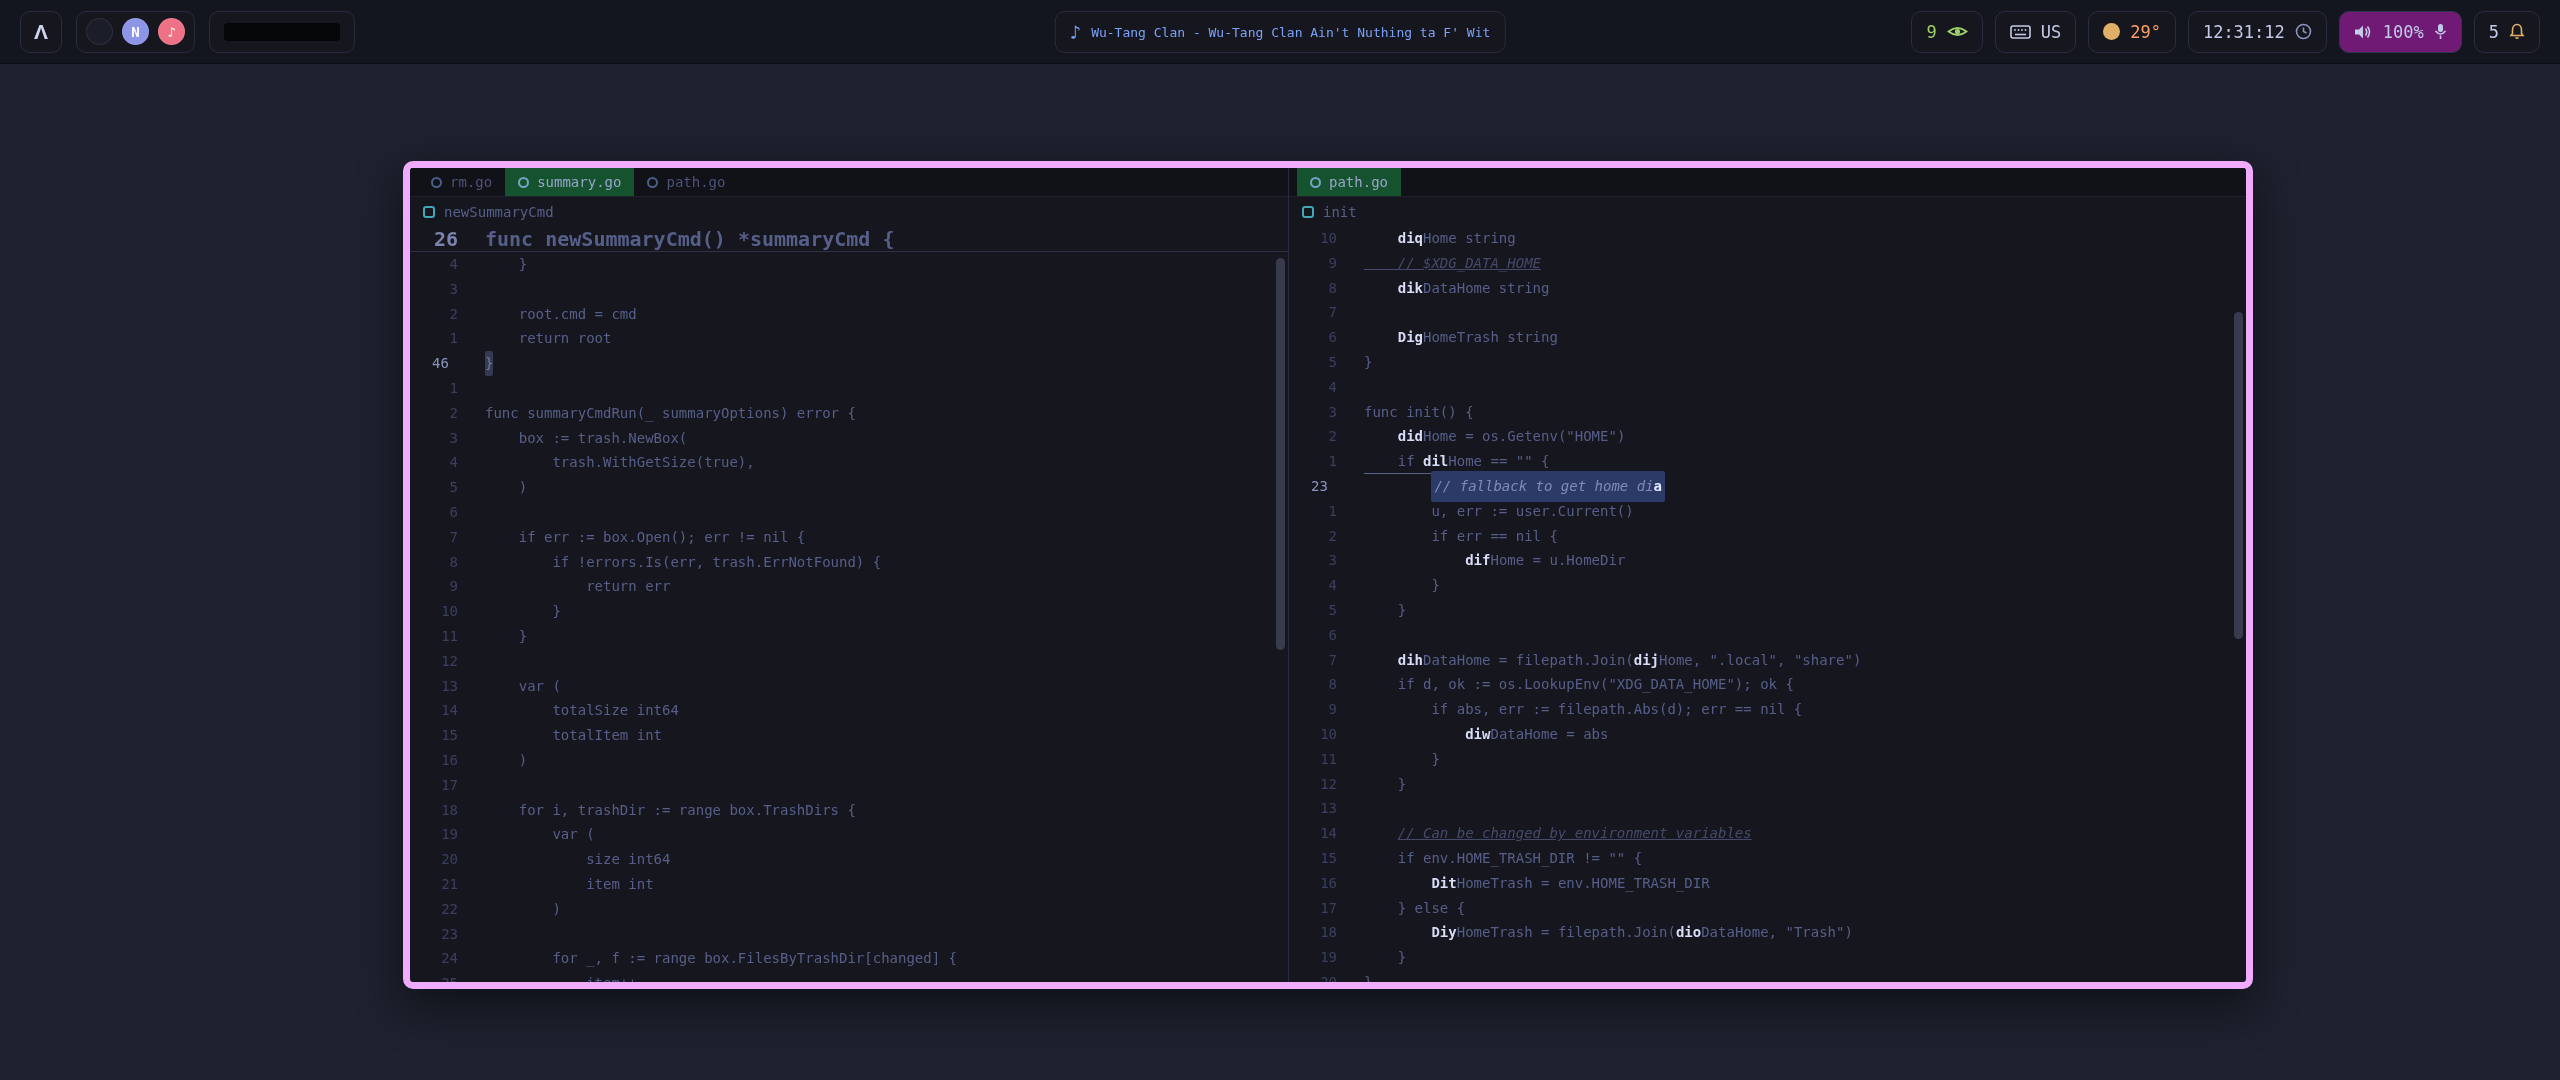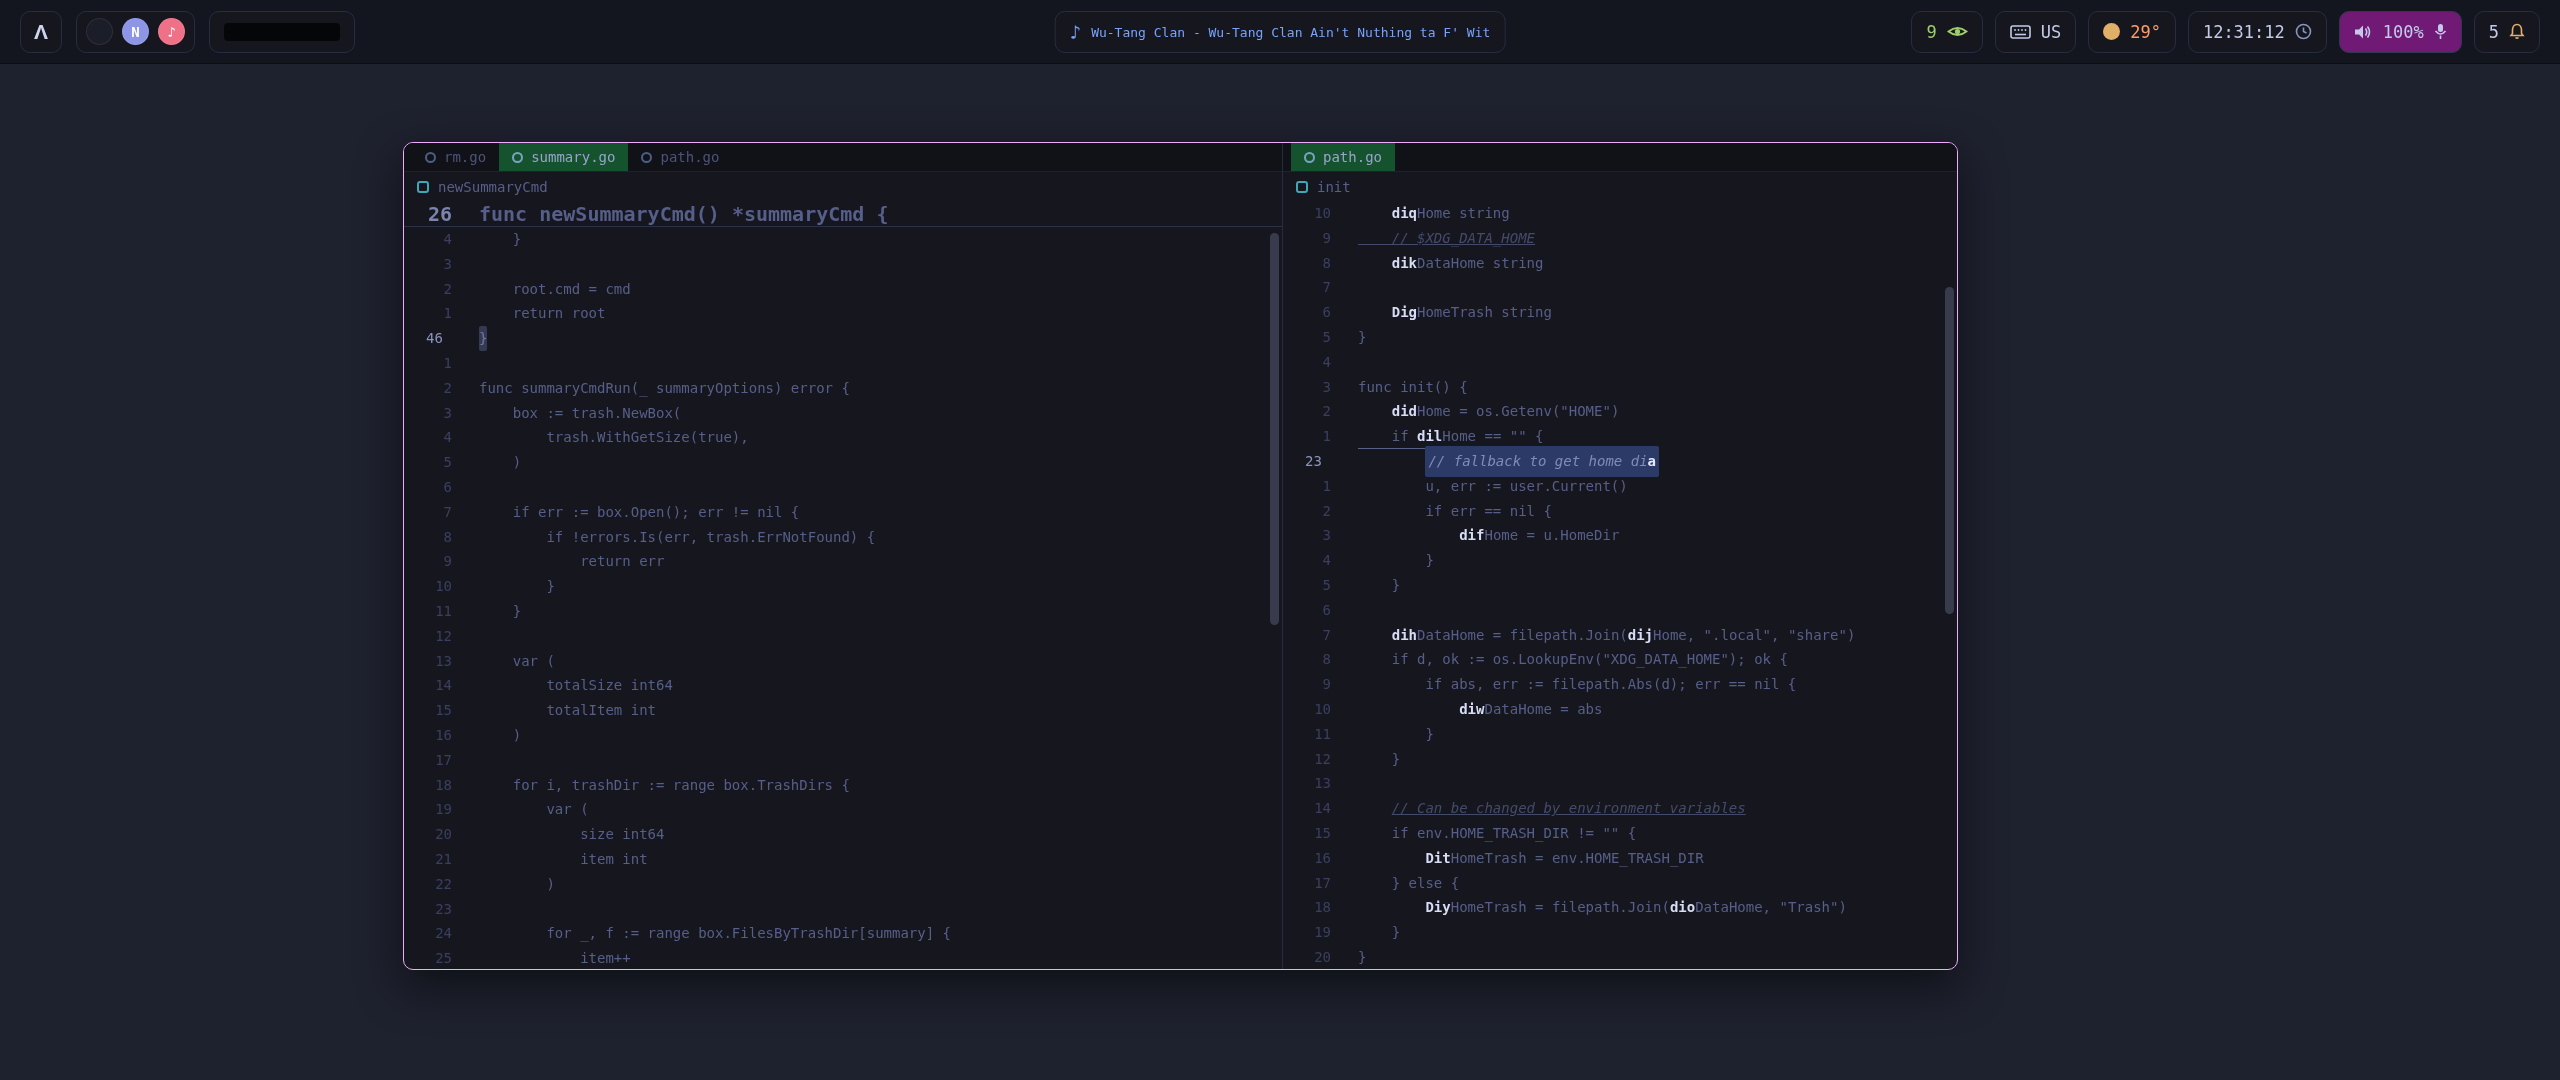--- a/index.html
+++ b/index.html
@@ -20,21 +20,21 @@
   .rec{color:#9ece6a;}
   .kb{color:#c3cae8;}
   .sun{width:17px;height:17px;border-radius:50%;background:#e0af68;display:inline-block;}
   .temp{color:#ff9e64;}
   .time{color:#c3cae8;}
   .vol{background:#701a75;border-color:#31364e;color:#c3cae8;}
   .notif{color:#c3cae8;}
   .icn{display:inline-flex;align-items:center;}
 
   
-  .window{position:absolute;left:403px;top:142px;width:1555px;height:828px;background:#16161e;border:1px solid #f0abfc;border-radius:10px;box-shadow:0 16px 44px rgba(0,0,0,.5);overflow:hidden;display:flex;}
+  .window{position:absolute;left:403px;top:161px;width:1850px;height:828px;background:#16161e;border:7px solid #f0abfc;border-radius:10px;box-shadow:0 16px 44px rgba(0,0,0,.5);overflow:hidden;display:flex;}
   .pane{height:100%;display:flex;flex-direction:column;}
   .pane.left{width:879px;border-right:1px solid #272b3f;}
   .pane.right{flex:1;}
   .tabbar{height:29px;flex:0 0 29px;background:#111118;border-bottom:1px solid #1f2130;display:flex;align-items:stretch;padding-left:8px;}
   .tab{display:flex;align-items:center;gap:8px;padding:0 13px;font-family:"DejaVu Sans Mono", monospace;font-size:14px;color:#4c5378;cursor:pointer;}
   .tab.active{color:#9aa3cc;background:#14532d;}
   .tabicon{width:11px;height:11px;border-radius:50%;border:2px solid #4a5f85;flex:0 0 11px;}
   .tab.active .tabicon{border-color:#7aa2c7;}
   .crumbbar{height:29px;flex:0 0 29px;display:flex;align-items:center;padding-left:13px;gap:9px;font-family:"DejaVu Sans Mono", monospace;font-size:14px;color:#565f89;background:#16161e;}
   .symicon{width:12px;height:12px;border:2px solid #41a6b5;border-radius:3px;flex:0 0 12px;display:inline-block;}
@@ -280,21 +280,21 @@
         <div class="row">
           <span class="ln">22</span>
           <span class="txt"><span class="code">        )</span></span>
         </div>
         <div class="row">
           <span class="ln">23</span>
           <span class="txt"></span>
         </div>
         <div class="row">
           <span class="ln">24</span>
-          <span class="txt"><span class="code">        for _, f := range box.FilesByTrashDir[summary] {</span></span>
+          <span class="txt"><span class="code">        for _, f := range box.FilesByTrashDir[changed] {</span></span>
         </div>
         <div class="row">
           <span class="ln">25</span>
           <span class="txt"><span class="code">            item++</span></span>
         </div>
       </div>
   </div>
   <div class="pane right">
     <div class="tabbar" id="right-tabs">
         <div class="tab active">

